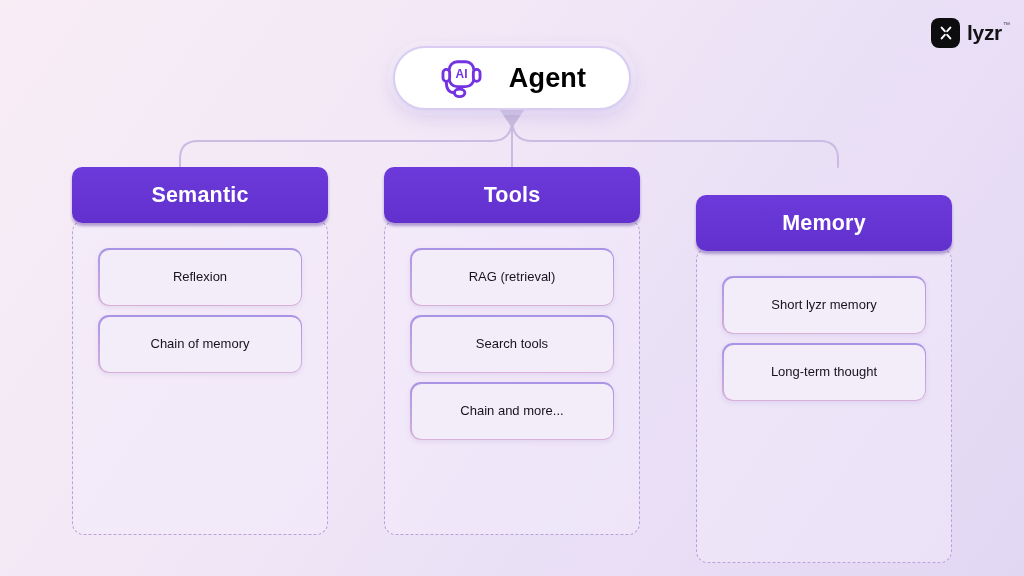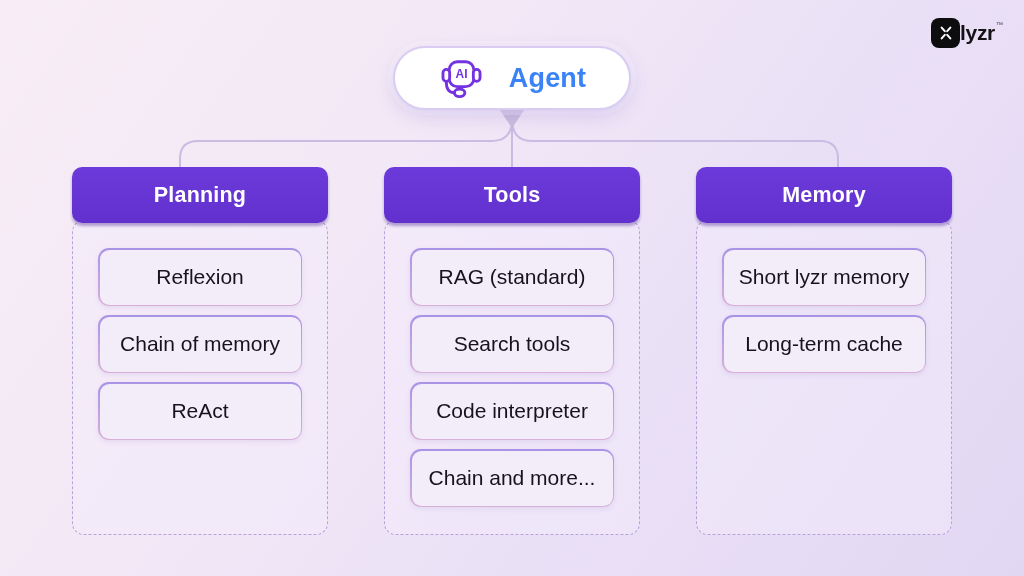--- a/index.html
+++ b/index.html
@@ -11,39 +11,39 @@
   svg.connectors { position:absolute; left:0; top:0; pointer-events:none; }
 
   
   .agent-pill {
     position:absolute; left:393px; top:46px; width:238px; height:64px;
     background:#ffffff; border:2px solid #d9ccf2; border-radius:33px;
     display:flex; align-items:center; justify-content:center; gap:24px;
     box-shadow:0 6px 18px rgba(140,110,210,0.25), 0 0 0 5px rgba(255,255,255,0.25);
     box-sizing:border-box; z-index:3;
   }
-  .agent-label { font-size:27px; font-weight:700; color:#3b82f6; letter-spacing:.2px; }
+  .agent-label { font-size:27px; font-weight:700; color:#000000; letter-spacing:.2px; }
   .agent-tail {
     position:absolute; left:499px; top:109px; width:0; height:0; z-index:2;
     border-left:13px solid transparent; border-right:13px solid transparent;
     border-top:19px solid #c9bedd;
   }
 
   
   .brand { position:absolute; left:931px; top:18px; display:flex; align-items:flex-start; }
   .brand-mark {
     width:29px; height:30px; background:#0d0d10; border-radius:8px;
     display:flex; align-items:center; justify-content:center;
   }
-  .brand-name { font-size:21px; font-weight:700; color:#131316; line-height:30px; letter-spacing:-0.3px; }
+  .brand-name { font-size:21px; font-weight:700; color:#131316; margin-left:7px; line-height:30px; letter-spacing:-0.3px; }
   .brand-tm { font-size:7px; color:#44444a; margin-left:1px; margin-top:3px; }
 
   
   .column { position:absolute; top:167px; width:256px; height:370px; }
-  .col-planning { left:72px; } .col-tools { left:384px; } .col-memory { left:696px; }
+  .col-planning { left:72px; } .col-tools { left:384px; } .col-memory { left:696px;margin-top:28px; }
   .col-header {
     position:absolute; top:0; left:0; right:0; height:56px; z-index:2;
     background:linear-gradient(180deg,#6c3ada 0%, #6130cd 100%);
     border-radius:10px; box-shadow:0 3px 3px rgba(72,38,145,0.40);
     display:flex; align-items:center; justify-content:center;
     color:#ffffff; font-size:21.5px; font-weight:600; letter-spacing:.2px;
   }
   .col-panel {
     position:absolute; top:53px; left:0; right:0; height:315px; box-sizing:border-box;
     border:1.6px dashed #b7a3da; border-radius:12px;
@@ -51,21 +51,21 @@
     display:flex; flex-direction:column; align-items:center; padding-top:27px; gap:9px;
   }
   .item {
     width:204px; height:58px; flex:none; box-sizing:border-box; padding:1.5px;
     background:linear-gradient(180deg,#a893e6 0%, #c8a8de 70%, #d9b0d8 100%);
     border-radius:11px; box-shadow:0 2px 5px rgba(120,90,180,0.12);
   }
   .item-inner {
     width:100%; height:100%; background:#f3edfa; border-radius:9.5px;
     display:flex; align-items:center; justify-content:center; text-align:center;
-    font-size:21px; font-weight:500; color:#17131e; line-height:1.28;
+    font-size:13px; font-weight:500; color:#17131e; line-height:1.28;
   }
   .item-inner .narrow { max-width:150px; display:inline-block; }
 </style>
 </head>
 <body>
 
 <div class="canvas">
 
   <svg class="connectors" width="1024" height="576" viewBox="0 0 1024 576">
     <g fill="none" stroke="#c8bce3" stroke-width="2" stroke-linecap="round">
@@ -101,59 +101,49 @@
           <path d="M17.8 19.2 L13.6 14.4"></path>
         </g>
       </svg>
     </div>
     <span class="brand-name">lyzr</span>
     <span class="brand-tm">™</span>
   </div>
 
   <div class="column col-planning">
     <div class="col-header">
-      <span>Planning</span>
+      <span>Semantic</span>
     </div>
     <div class="col-panel">
       <div class="item">
         <div class="item-inner">
             <span>Reflexion</span>
           </div>
       </div>
       <div class="item">
         <div class="item-inner">
             <span>Chain of memory</span>
           </div>
       </div>
-      <div class="item">
-        <div class="item-inner">
-            <span>ReAct</span>
-          </div>
-      </div>
     </div>
   </div>
 
   <div class="column col-tools">
     <div class="col-header">
       <span>Tools</span>
     </div>
     <div class="col-panel">
       <div class="item">
         <div class="item-inner">
-            <span>RAG (standard)</span>
+            <span>RAG (retrieval)</span>
           </div>
       </div>
       <div class="item">
         <div class="item-inner">
             <span>Search tools</span>
-          </div>
-      </div>
-      <div class="item">
-        <div class="item-inner">
-            <span>Code interpreter</span>
           </div>
       </div>
       <div class="item">
         <div class="item-inner">
             <span>Chain and more...</span>
           </div>
       </div>
     </div>
   </div>
 
@@ -162,19 +152,19 @@
       <span>Memory</span>
     </div>
     <div class="col-panel">
       <div class="item">
         <div class="item-inner">
             <span>Short lyzr memory</span>
           </div>
       </div>
       <div class="item">
         <div class="item-inner">
-            <span>Long-term cache</span>
+            <span>Long-term thought</span>
           </div>
       </div>
     </div>
   </div>
 
 </div>
 
 </body></html>

